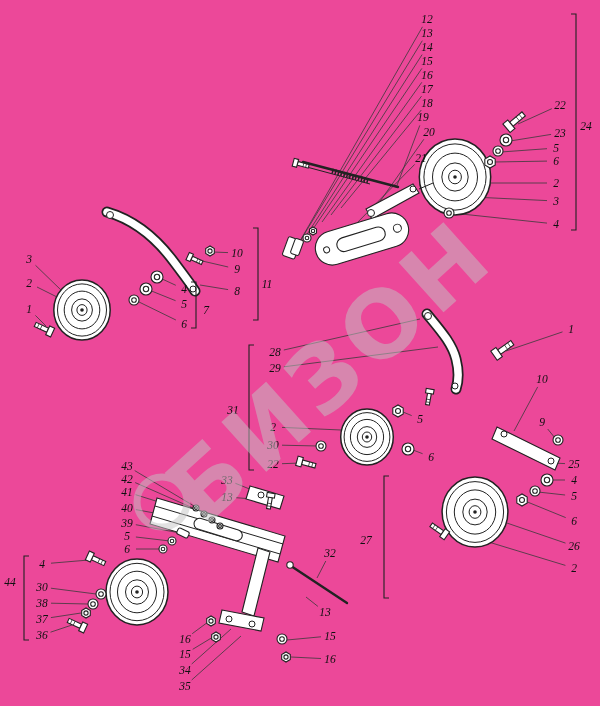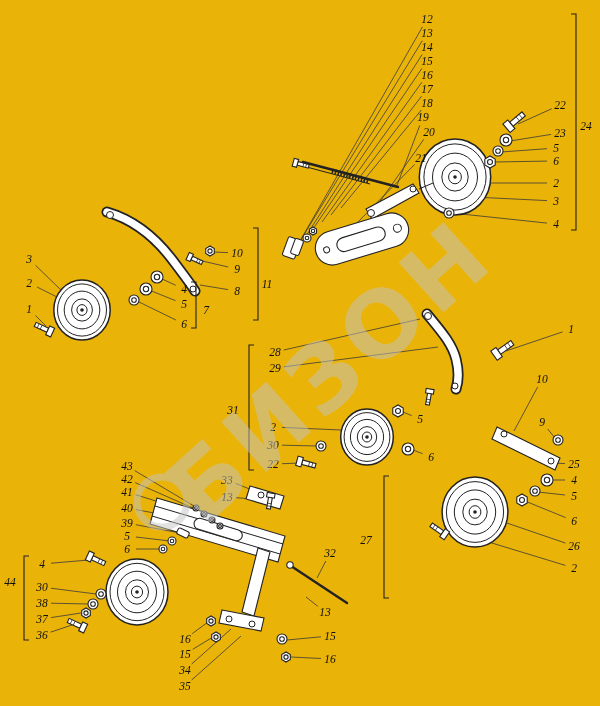--- a/index.html
+++ b/index.html
@@ -1,16 +1,16 @@
 <!DOCTYPE html>
 <html><head>
 <meta charset="utf-8">
 <style>
   html,body{margin:0;padding:0;background:#ffffff;}
-  .stage{width:600px;height:706px;position:relative;background:#eab308;overflow:hidden;}
+  .stage{width:600px;height:706px;position:relative;background:#ec4899;overflow:hidden;}
   svg{display:block;}
   .part{fill:#ffffff;stroke:#222222;stroke-width:1.1;}
   .hole{fill:#ffffff;stroke:#222222;stroke-width:1;}
   .ln1{stroke:#222222;stroke-width:1;fill:none;}
   .ln2{stroke:#222222;stroke-width:2.4;fill:none;stroke-linecap:round;}
   .thin{stroke:#222222;stroke-width:0.7;}
   .arm-o{fill:none;stroke:#222222;stroke-width:11;stroke-linecap:round;}
   .arm-i{fill:none;stroke:#ffffff;stroke-width:7.5;stroke-linecap:round;}
   .leader{stroke:#3a3a3a;stroke-width:0.8;}
   .bracket{stroke:#222222;stroke-width:1.1;fill:none;}

